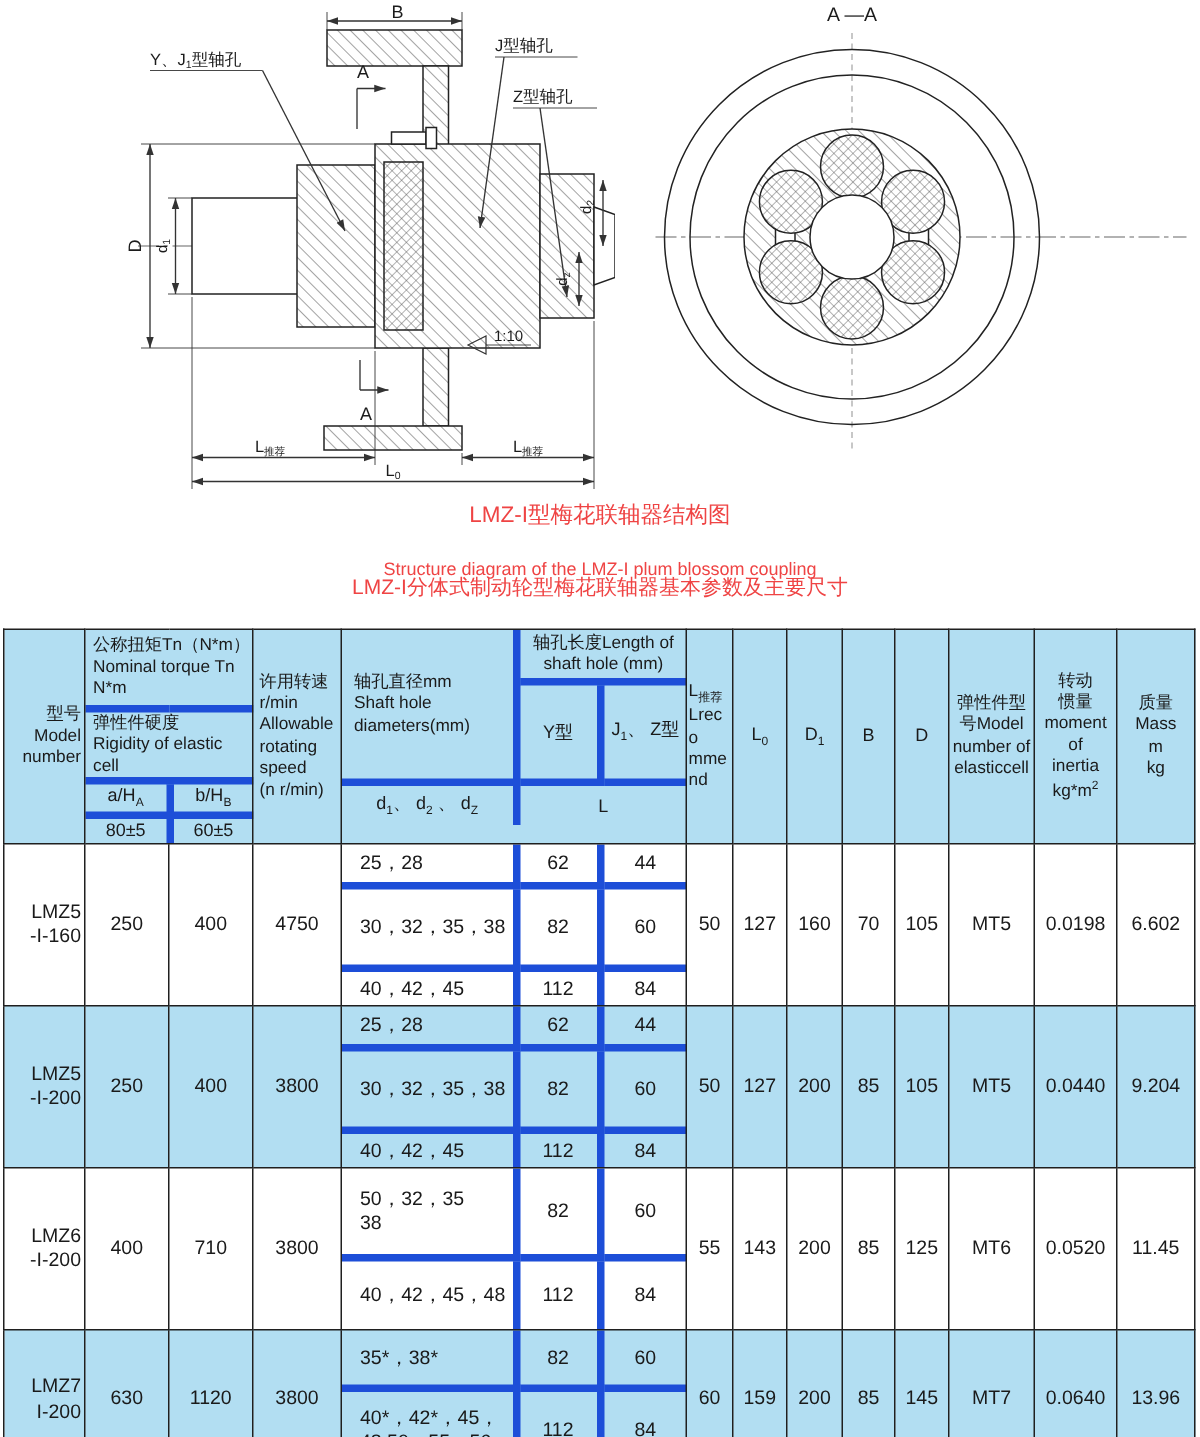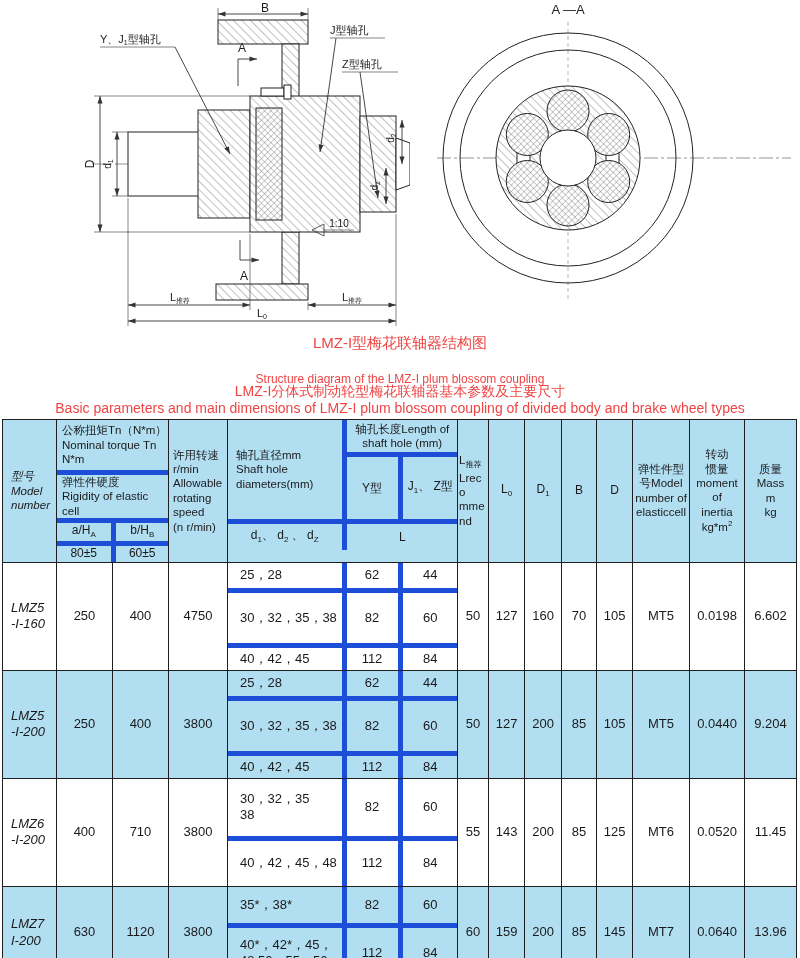--- a/index.html
+++ b/index.html
@@ -12,21 +12,21 @@
   .ptable{border-collapse:collapse;table-layout:fixed;width:795px;font-size:13px;}
   .ptable td{border:1px solid #1f1f1f;vertical-align:middle;padding:0 2px;line-height:1.25;}
   .ptable td.blk{padding:0;vertical-align:top;}
   .sub{border-collapse:collapse;table-layout:fixed;width:100%;}
   .sub td{border:5px solid #1d4ed8;}
   .nl{border-left:none !important}.nr{border-right:none !important}
   .nt{border-top:none !important}.nb{border-bottom:none !important}
   .hlh td{background:#b2def2;}
   .hl td{background:#b2def2;}
   .c{text-align:center;}
-  .lft{text-align:left;padding-left:8px !important;font-style:italic;}
+  .lft{text-align:right;padding-left:8px !important;}
   .pl{white-space:pre-line;}
   .dcell{text-align:left;padding-left:12px !important;white-space:pre-line;}
   .hd{font-size:11.5px;line-height:1.3;overflow-wrap:anywhere;}
   sub{font-size:8px;}sup{font-size:8px;}
   
   .part{fill:#fff;stroke:#222;stroke-width:1;}
   .hatch{fill:url(#hp);stroke:#222;stroke-width:1;}
   .cross{fill:url(#cp);stroke:#222;stroke-width:1;}
   .dim{stroke:#333;stroke-width:0.9;fill:none;}
   .ext{stroke:#333;stroke-width:0.6;fill:none;}
@@ -164,21 +164,20 @@
       <circle cx="133" cy="205" r="21" class="cross"></circle>
       <circle cx="173.7" cy="181.5" r="21" class="cross"></circle>
       <circle cx="173.7" cy="134.5" r="21" class="cross"></circle>
     </g>
     <circle cx="133" cy="158" r="28" fill="#fff" stroke="#222" stroke-width="1"></circle>
   </svg>
 
   <div class="abs title" style="top:334px;font-size:15px;">LMZ-I型梅花联轴器结构图</div>
   <div class="abs title" style="top:372px;font-size:12px;">Structure diagram of the LMZ-I plum blossom coupling</div>
   <div class="abs title" style="top:383px;font-size:14px;">LMZ-I分体式制动轮型梅花联轴器基本参数及主要尺寸</div>
-  <div class="abs title" style="top:400px;font-size:14px;">Basic parameters and main dimensions of LMZ-I plum blossom coupling of divided body and brake wheel types</div>
 
   <div class="abs" style="left:2px;top:419px;">
     <table class="ptable">
       <colgroup>
         <col style="width:54px">
           <col style="width:56px">
           <col style="width:56px">
           <col style="width:59px">
         <col style="width:116px">
           <col style="width:56px">
@@ -362,21 +361,21 @@
         <td class="c">3800</td>
         <td colspan="3" class="blk">
           <table class="sub">
             <colgroup>
                   <col style="width:116px">
                   <col style="width:56px">
                   <col style="width:58px">
                 </colgroup>
             <tbody>
                   <tr style="height:60px">
-                    <td class="nl nt dcell">30，32，35
+                    <td class="nl nt dcell">50，32，35
 38</td>
                     <td class="nt c">82</td>
                     <td class="nr nt c">60</td>
                   </tr>
             <tr style="height:47px">
                     <td class="nl nb dcell">40，42，45，48</td>
                     <td class="nb c">112</td>
                     <td class="nr nb c">84</td>
                   </tr>
           </tbody>

